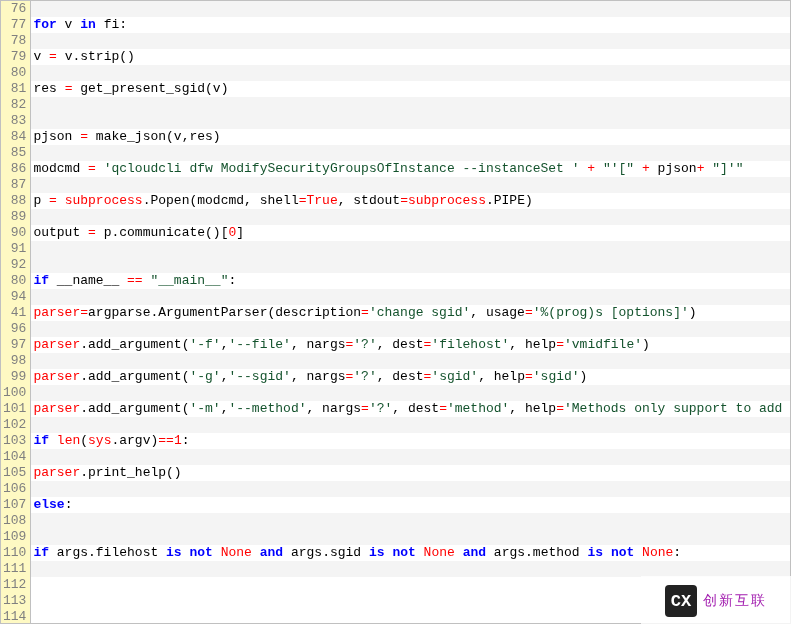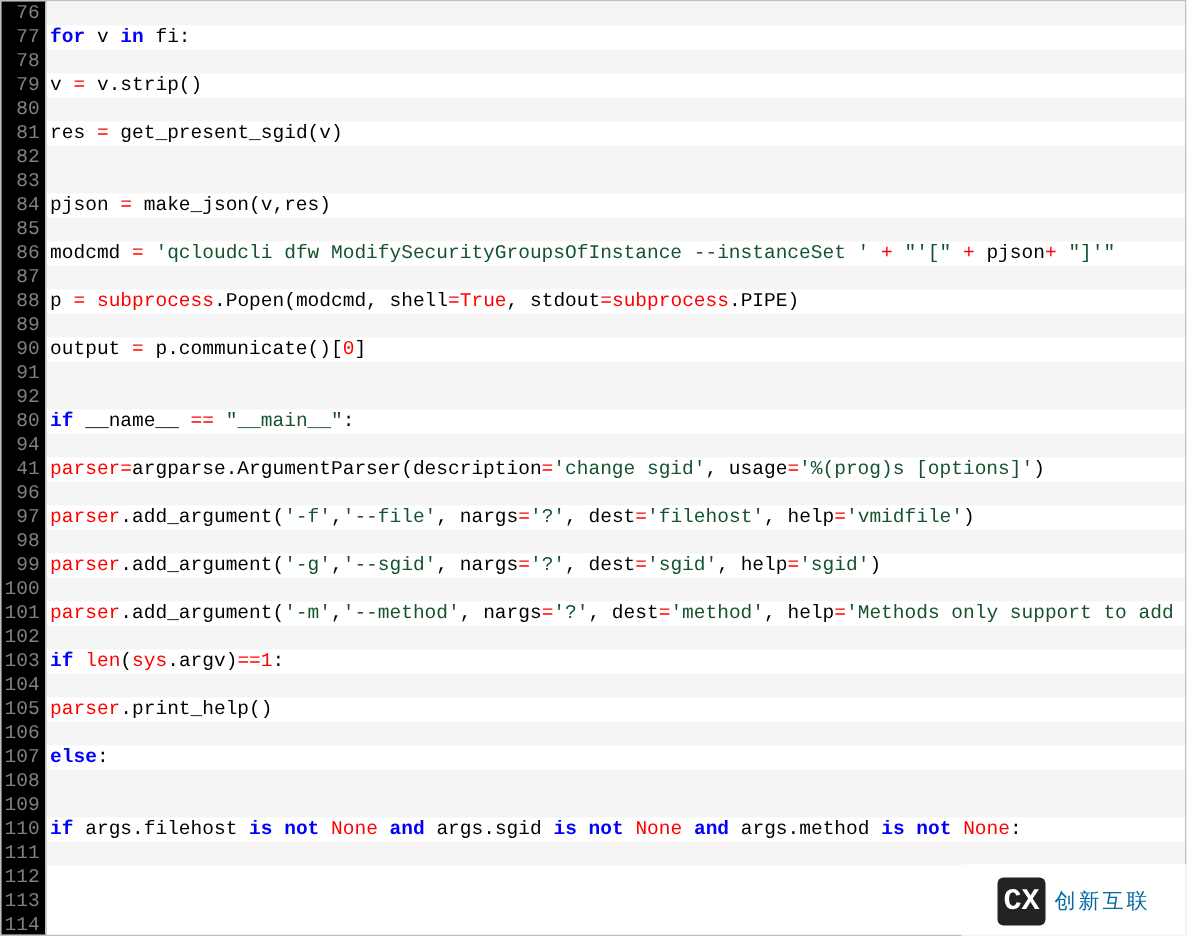--- a/index.html
+++ b/index.html
@@ -11,21 +11,21 @@
     height: 626px;
     overflow: hidden;
     position: relative;
   }
   .code-area {
     display: flex;
     border: 1px solid #c0c0c0;
     height: 624px;
   }
   .gutter {
-    background: #000000;
+    background: #fef9c3;
     text-align: right;
     padding: 0 4px 0 2px;
     border-right: 1px solid #c0c0c0;
     color: #808080;
     user-select: none;
     flex: 0 0 auto;
   }
   .gutter div { height: 16px; line-height: 16px; }
   .lines {
     flex: 1 1 auto;
@@ -57,26 +57,26 @@
     display: flex;
     align-items: center;
     justify-content: center;
     gap: 6px;
   }
   .watermark .logo {
     width: 32px; height: 32px;
     border-radius: 4px;
     background: #222;
     display:flex;align-items:center;justify-content:center;
-    color:#fff;font-weight:bold;font-size:20px;
+    color:#fff;font-weight:bold;font-size:17px;
   }
   .watermark .zh {
     font-family: Liberation Serif, serif;
     font-size: 14px;
-    color: #0369a1;
+    color: #a21caf;
     letter-spacing: 2px;
   }
 </style>
 </head>
 <body>
 
 <div class="code-area">
   <div class="gutter" id="gutter">
       <div>76</div>
       <div>77</div>

